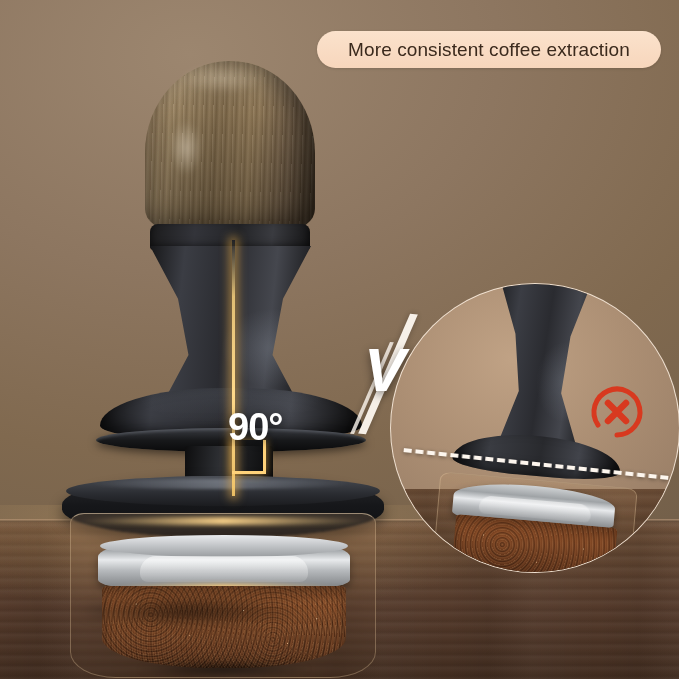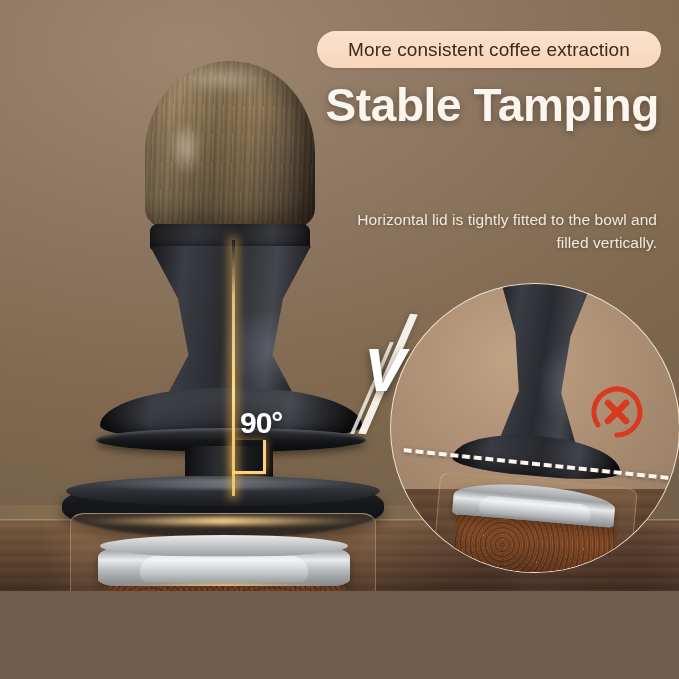--- a/index.html
+++ b/index.html
@@ -1,19 +1,19 @@
 <!DOCTYPE html>
 <html><head>
 <meta charset="utf-8">
 <title>Stable Tamping Pressure</title>
 <style>
   html,body{margin:0;padding:0;background:#6f5c4a;}
   *{box-sizing:border-box;}
   .stage{
-    position:relative;width:679px;height:591px;overflow:hidden;
+    position:relative;width:679px;height:679px;overflow:hidden;
     font-family:"Liberation Sans","DejaVu Sans",sans-serif;
     background:
       radial-gradient(120% 85% at 28% 8%, #9c866f 0%, #8d7660 38%, #80694f 70%, #74604a 100%);
   }
 
   
   .table-surface{
     position:absolute;left:0;right:0;top:519px;bottom:0;
     background:
       linear-gradient(180deg,
@@ -209,22 +209,22 @@
     position:absolute;left:232px;top:240px;width:3px;height:256px;
     background:linear-gradient(180deg,rgba(255,199,90,0) 0%, rgba(255,214,126,.85) 22%, #ffd98a 60%, rgba(255,205,105,.9) 100%);
     box-shadow:0 0 10px 3px rgba(255,190,80,.55);
   }
   .angle-mark{
     position:absolute;left:232px;top:440px;width:34px;height:34px;
     border-right:3px solid #ffd27a;border-bottom:3px solid #ffd27a;
     box-shadow:0 0 8px rgba(255,190,80,.6);
   }
   .deg-label{
-    position:absolute;left:228px;top:406px;color:#ffffff;font-size:30px;font-weight:700;
-    letter-spacing:-1px;text-shadow:0 2px 8px rgba(0,0,0,.55);margin-left:12px;
+    position:absolute;left:228px;top:406px;color:#ffffff;font-size:38px;font-weight:700;
+    letter-spacing:-1px;text-shadow:0 2px 8px rgba(0,0,0,.55);
   }
 
   
   .vs{position:absolute;left:358px;top:312px;width:130px;height:120px;}
   .bolt{position:absolute;background:#fdf7f0;box-shadow:0 0 6px rgba(0,0,0,.25);}
   .b1{left:26px;top:2px;width:8px;height:120px;transform:skewX(-20deg) rotate(4deg);opacity:.95;}
   .b2{left:94px;top:-6px;width:7px;height:128px;transform:skewX(-20deg) rotate(4deg);opacity:.95;}
   .b3{left:12px;top:30px;width:4px;height:92px;transform:skewX(-20deg) rotate(4deg);opacity:.8;}
   .vs-text{
     position:absolute;left:6px;top:22px;font-size:62px;font-weight:700;font-style:italic;
@@ -309,24 +309,22 @@
 
   <div class="table-surface"></div>
   <div class="table-edge"></div>
   <div class="table-glow"></div>
 
   <div class="pill">
     <span>More consistent coffee extraction</span>
   </div>
 
   <div class="headline">
-    <span class="l1">Stable Tamping</span>
-  </div>
-
-  <div class="subhead">Horizontal lid is tightly fitted to the bowl and filled vertically.</div>
+  </div>
+
 
   <div class="tamper">
     <div class="knob">
       <div class="knob-top"></div>
       <div class="knob-hl"></div>
     </div>
     <div class="collar"></div>
     <div class="neck"></div>
     <div class="flare"></div>
     <div class="flare-rim"></div>

